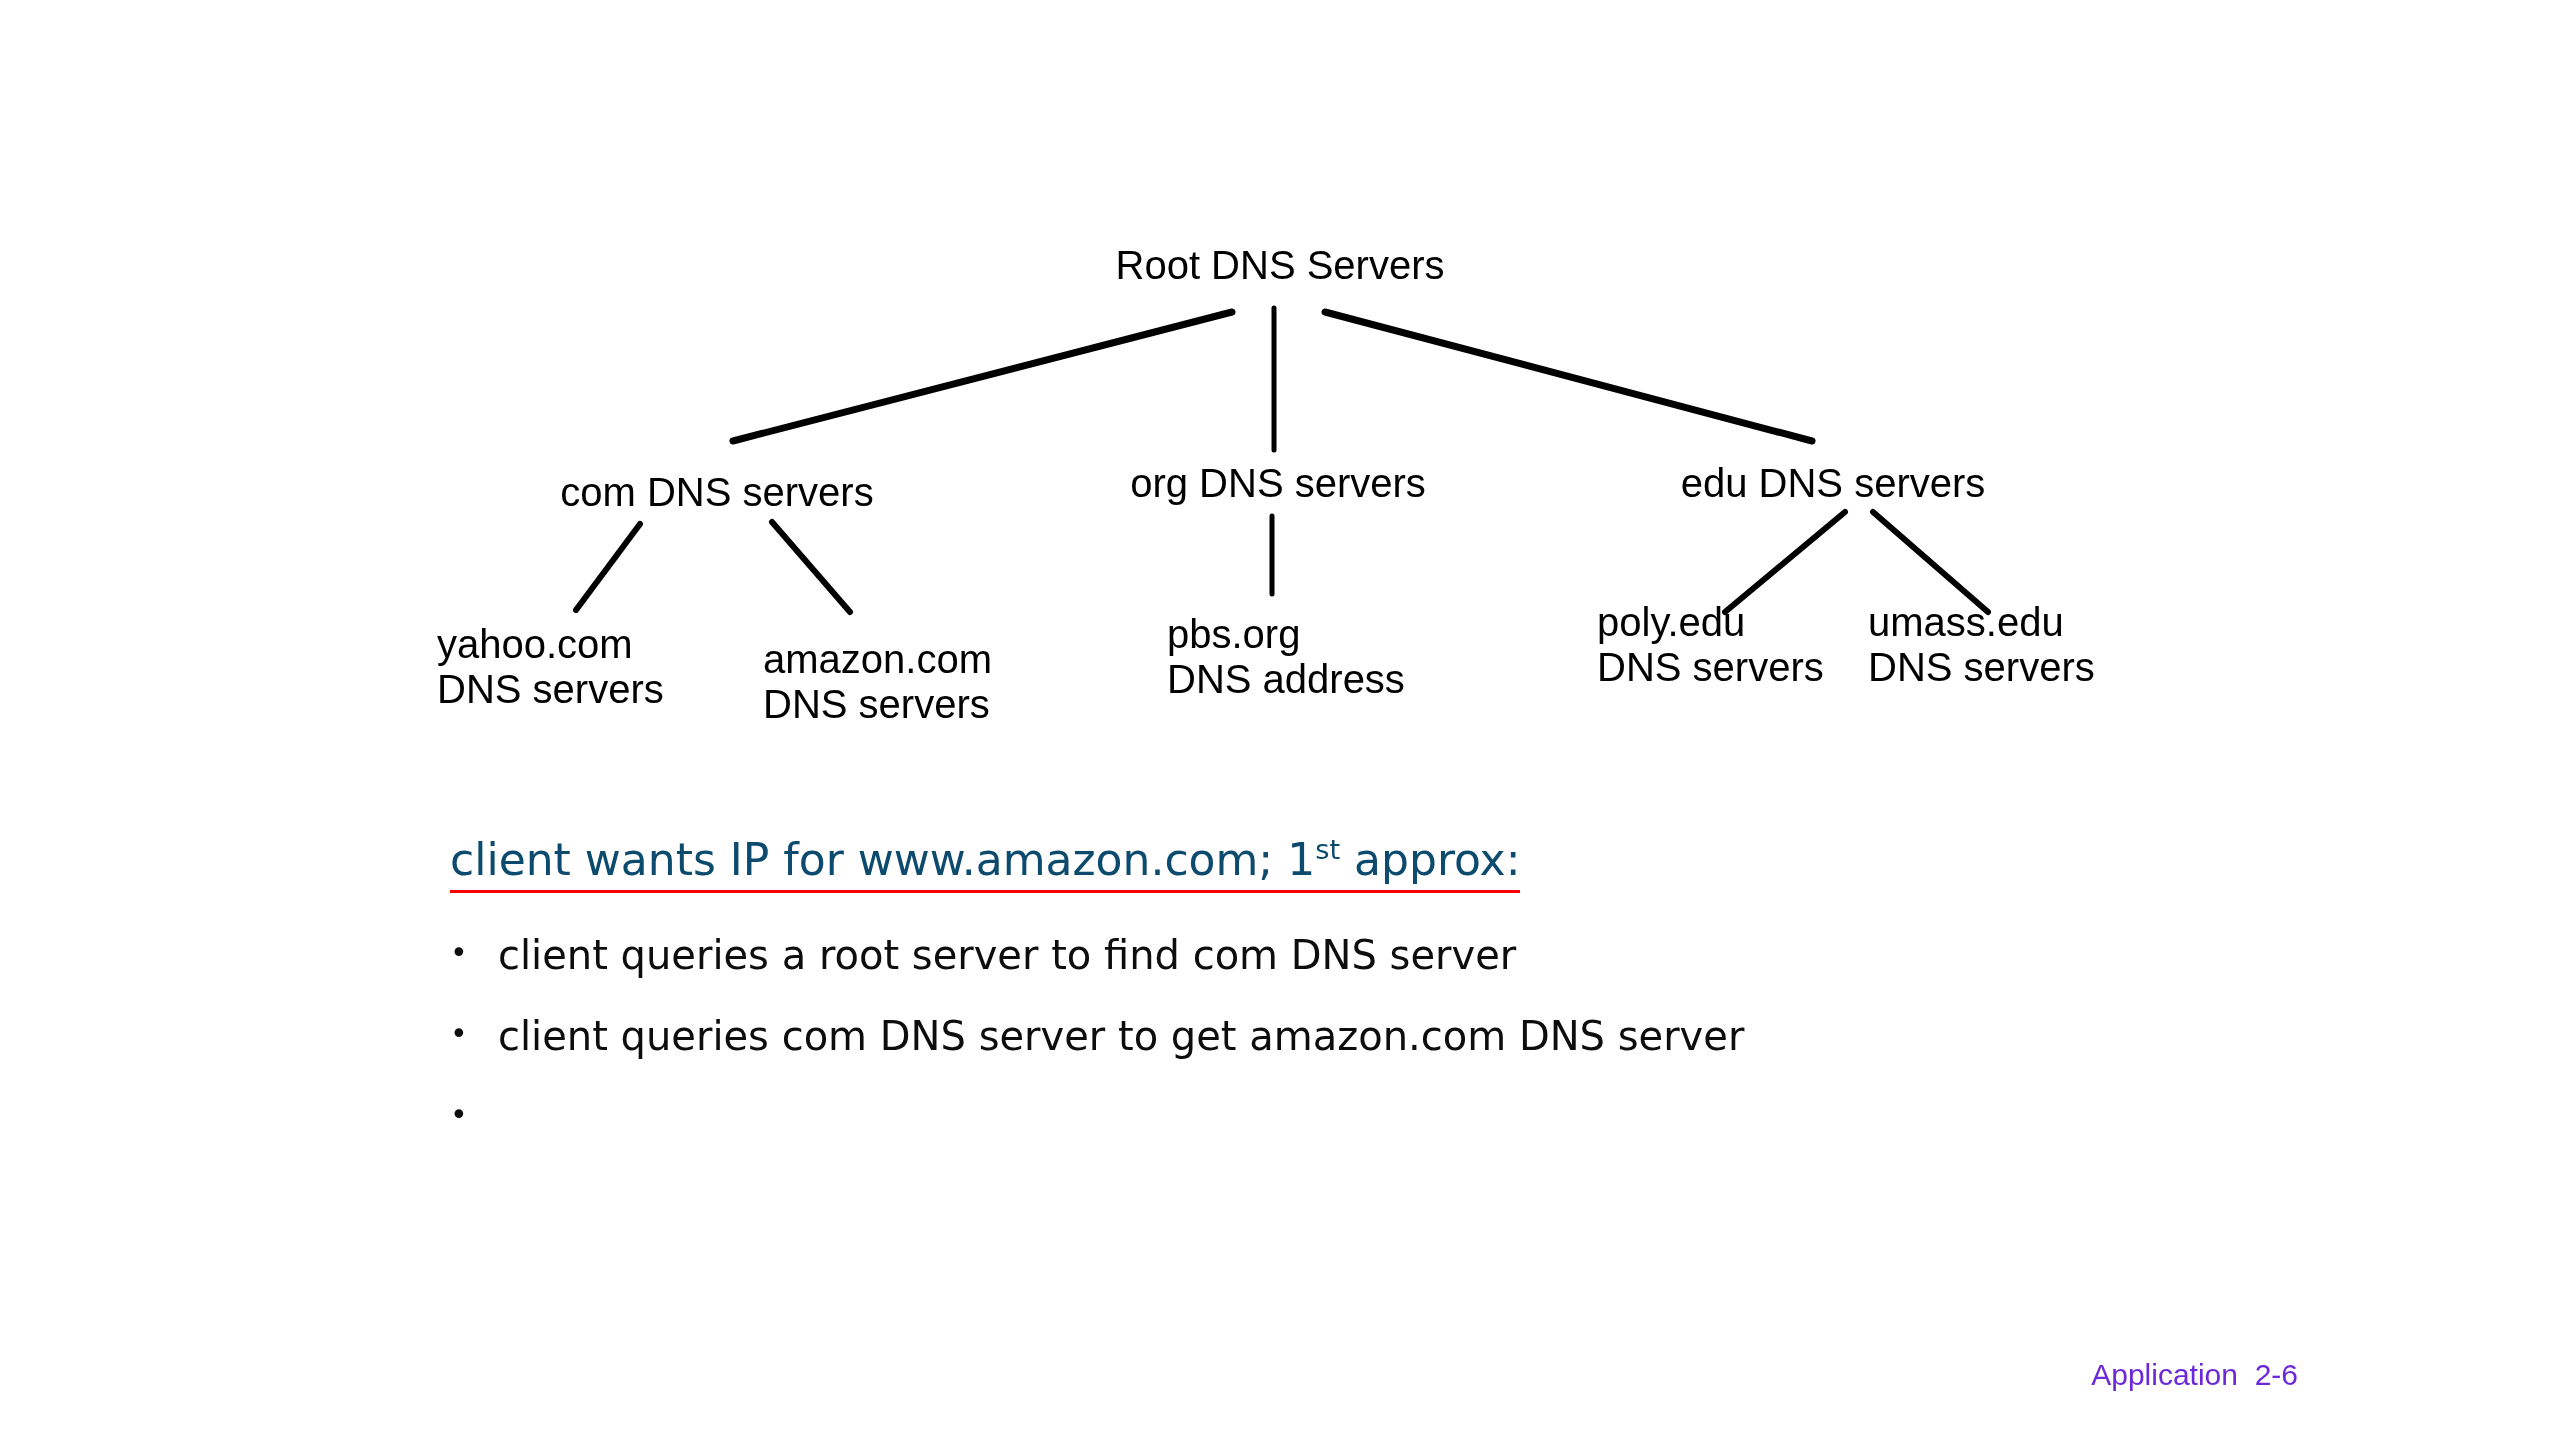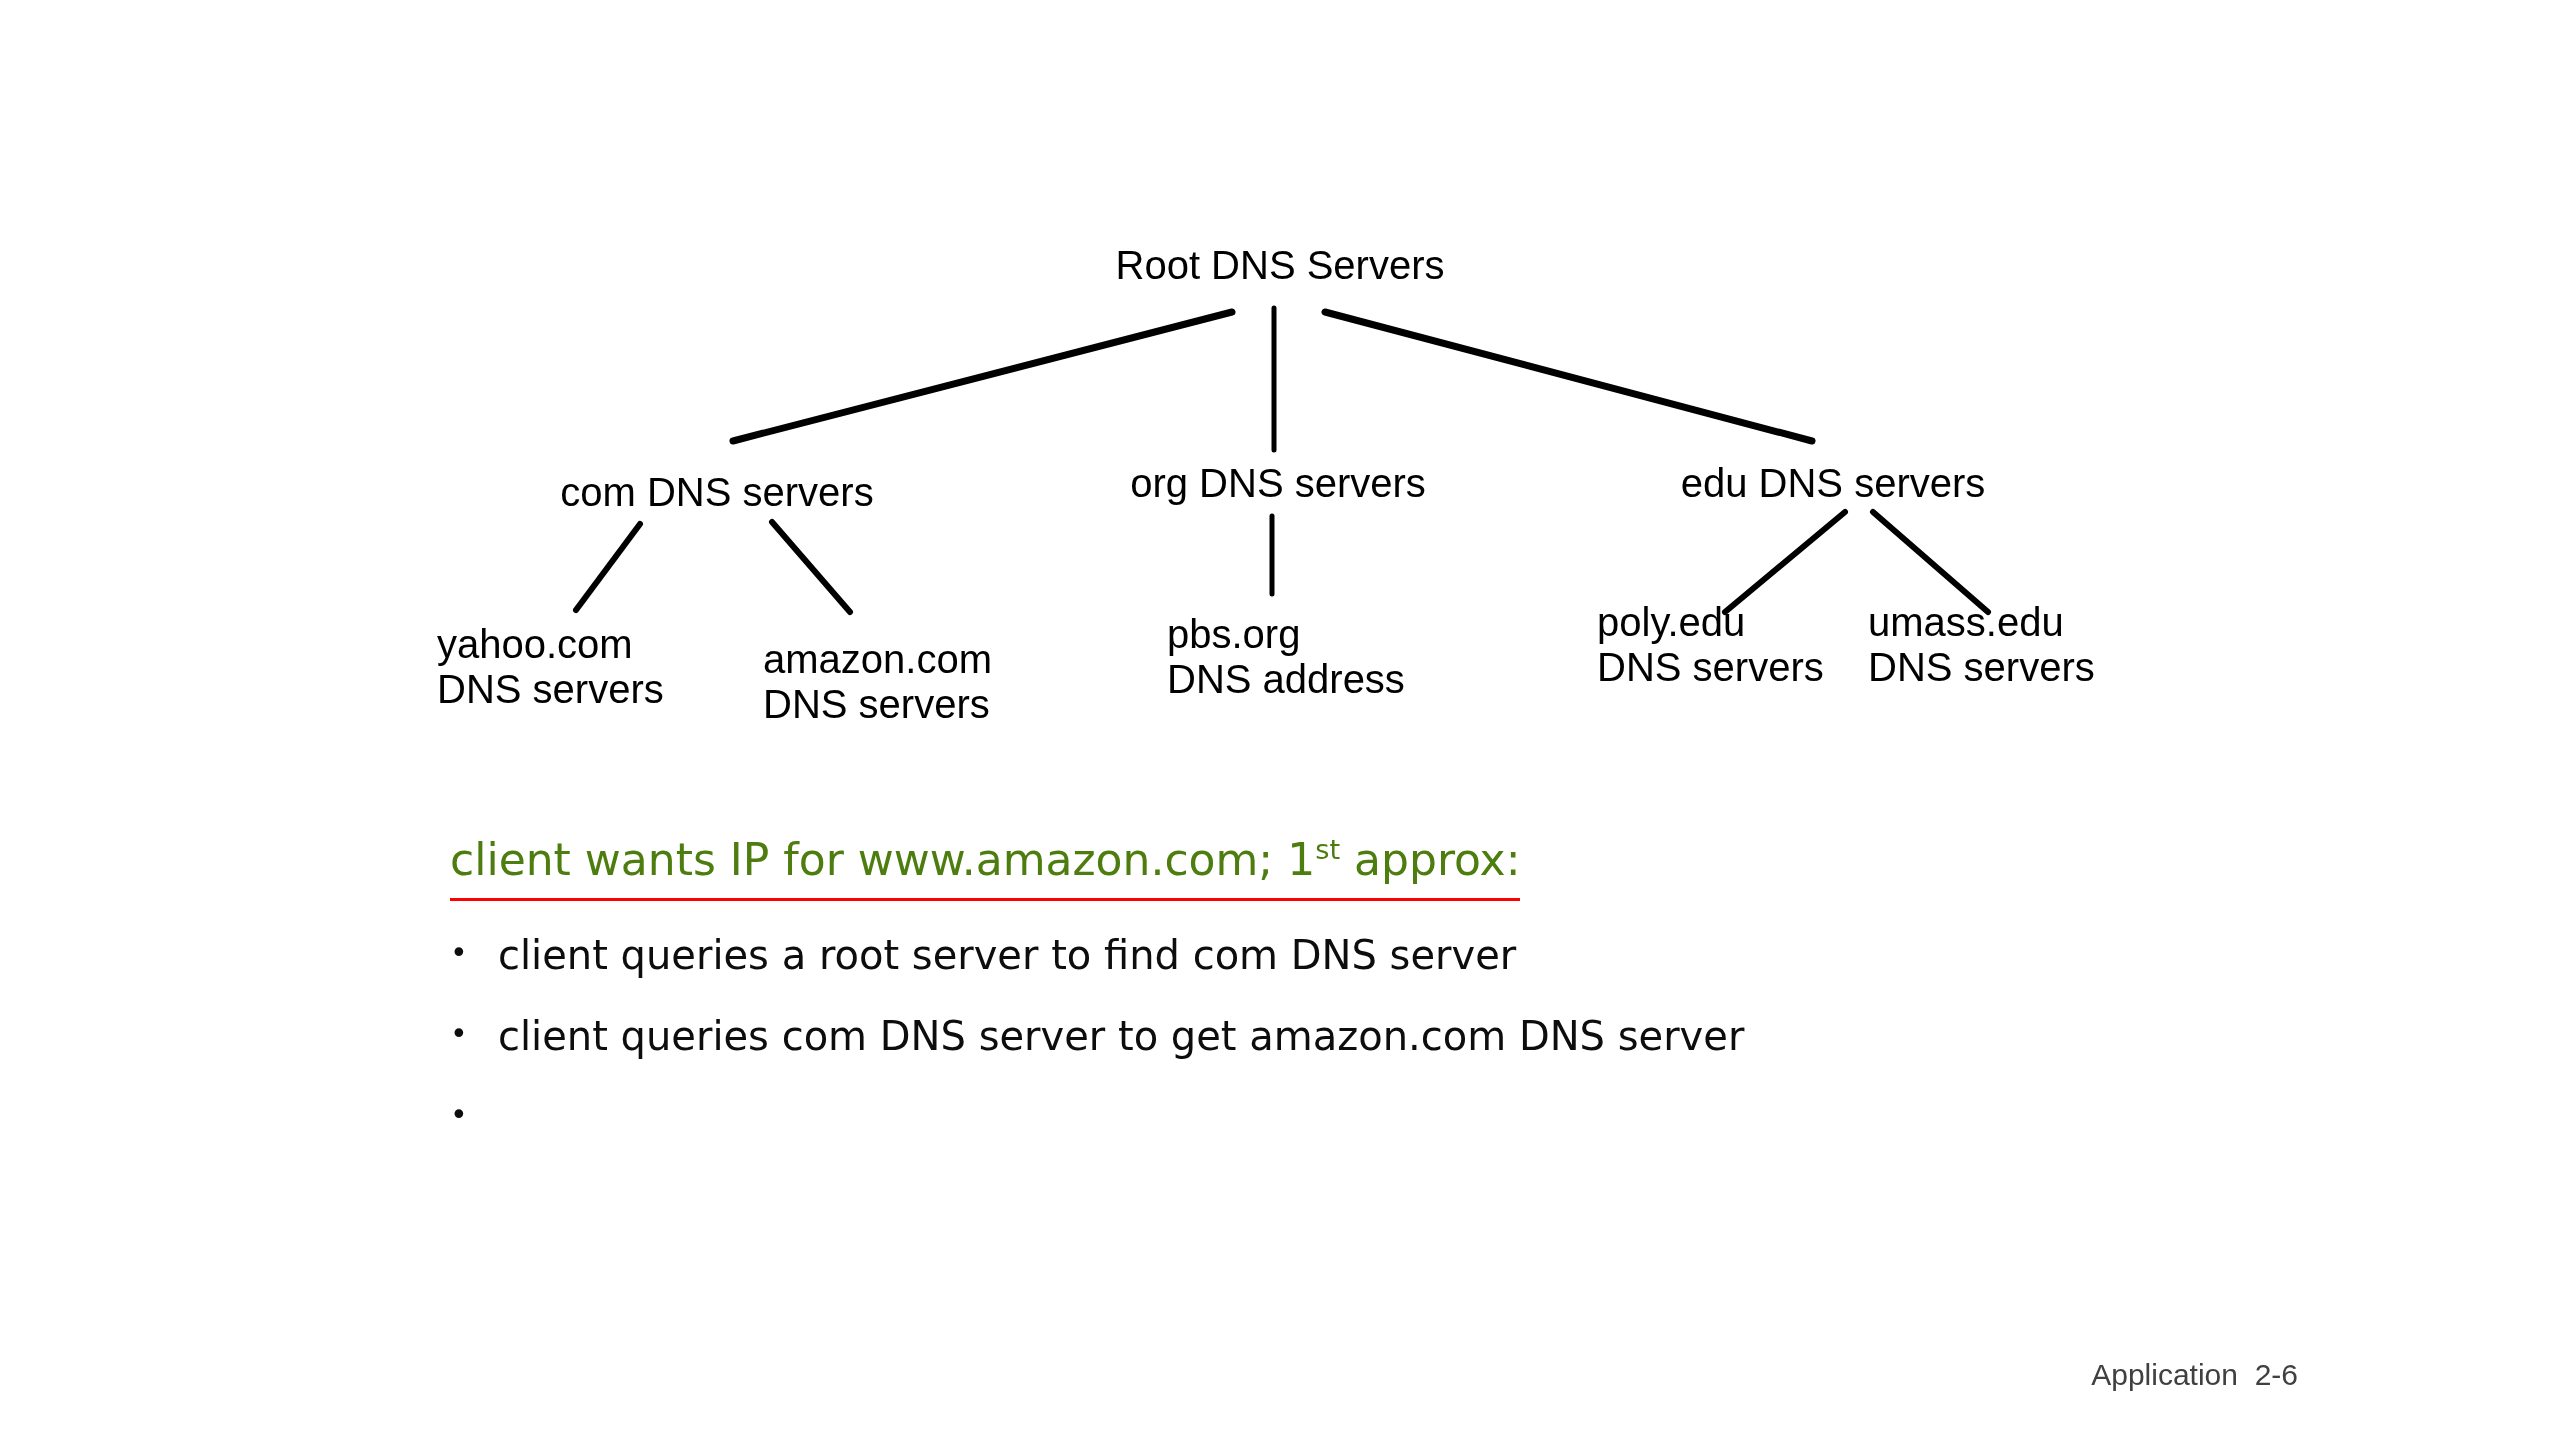--- a/index.html
+++ b/index.html
@@ -75,24 +75,24 @@
   #node-umass       { left: 1868px; top: 600px; }
 
   
   #red-heading {
     position: absolute;
     left: 450px;
     top: 838px;
     font-family: "DejaVu Sans", sans-serif;
     font-size: 44px;
     line-height: 1.0;
-    color: #4d7c0f;
+    color: #0c4a6e;
     white-space: nowrap;
     border-bottom: 3px solid #ff0000;
-    padding-bottom: 16px;
+    padding-bottom: 8px;
     text-align: right;
   }
   #red-heading sup {
     font-size: 0.62em;
     vertical-align: super;
     line-height: 0;
   }
 
   
   #bullets {
@@ -125,21 +125,21 @@
     max-width: 1330px;
   }
 
   
   #footer {
     position: absolute;
     right: 262px;
     bottom: 48px;
     font-family: "Liberation Sans", sans-serif;
     font-size: 30px;
-    color: #404040;
+    color: #6d28d9;
     white-space: pre;
   }
 </style>
 </head>
 <body>
 
 <div id="slide">
 
 
   <div id="diagram">

